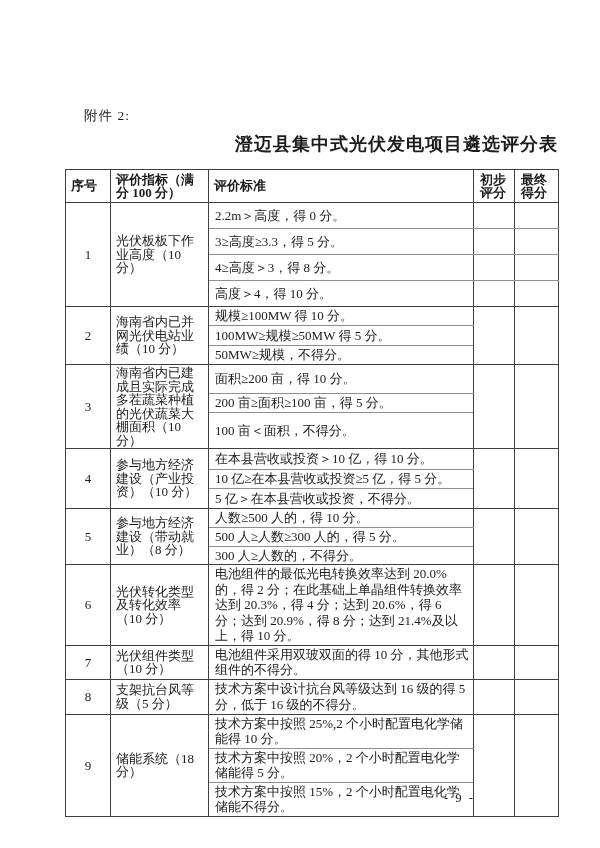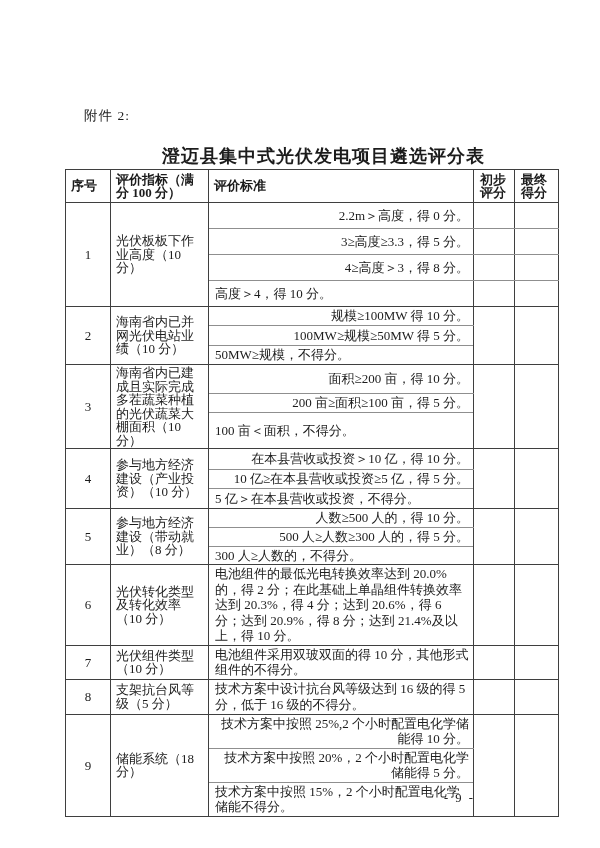--- a/index.html
+++ b/index.html
@@ -6,22 +6,22 @@
   .page{
     position:relative;width:600px;height:848px;background:#ffffff;
     font-family:"Liberation Serif","DejaVu Serif",serif;color:#1c1c1c;
     overflow:hidden;
     padding-left:16px;
   }
   .attachment{
     position:absolute;left:84px;top:107px;font-size:13.5px;letter-spacing:1px;
   }
   .title{
-    position:absolute;left:65px;top:132px;width:493px;margin:12px;
-    text-align:center;font-size:18px;font-weight:bold;letter-spacing:1px;
+    position:absolute;left:65px;top:132px;width:493px;margin:0;
+    text-align:right;font-size:18px;font-weight:bold;letter-spacing:1px;
   }
   table.score-table{
     position:absolute;left:65px;top:169px;width:493px;
     border-collapse:collapse;table-layout:fixed;
     font-size:13px;line-height:15px;
   }
   col.c-no{width:45px;}
   col.c-ind{width:98px;}
   col.c-cri{width:265px;}
   col.c-pre{width:41px;}
@@ -30,21 +30,21 @@
     border:1px solid #3f3f3f;vertical-align:middle;
     padding:1px 5px;text-align:left;font-weight:normal;
     overflow:hidden;
   }
   thead tr{height:33px;}
   th{font-weight:bold;line-height:13.5px;}
   th.h-score{padding:1px 6px;}
   td.no-cell{text-align:center;padding:1px 2px;}
   td.ind-cell{line-height:13.5px;padding:1px 4px 1px 5px;}
   td.cri-cell{padding:1px 4px 1px 6px;line-height:15.5px;}
-  td.sub-bottom{border-bottom-color:#8f8f8f;text-align:right;}
+  td.sub-bottom{border-bottom-color:#8f8f8f;}
   .pagenum{
     position:absolute;left:444px;top:791px;font-size:12.5px;color:#111;
     letter-spacing:2px;
   }
 </style>
 </head>
 <body>
 
 <div class="page">
   <div class="attachment">附件 2:</div>

